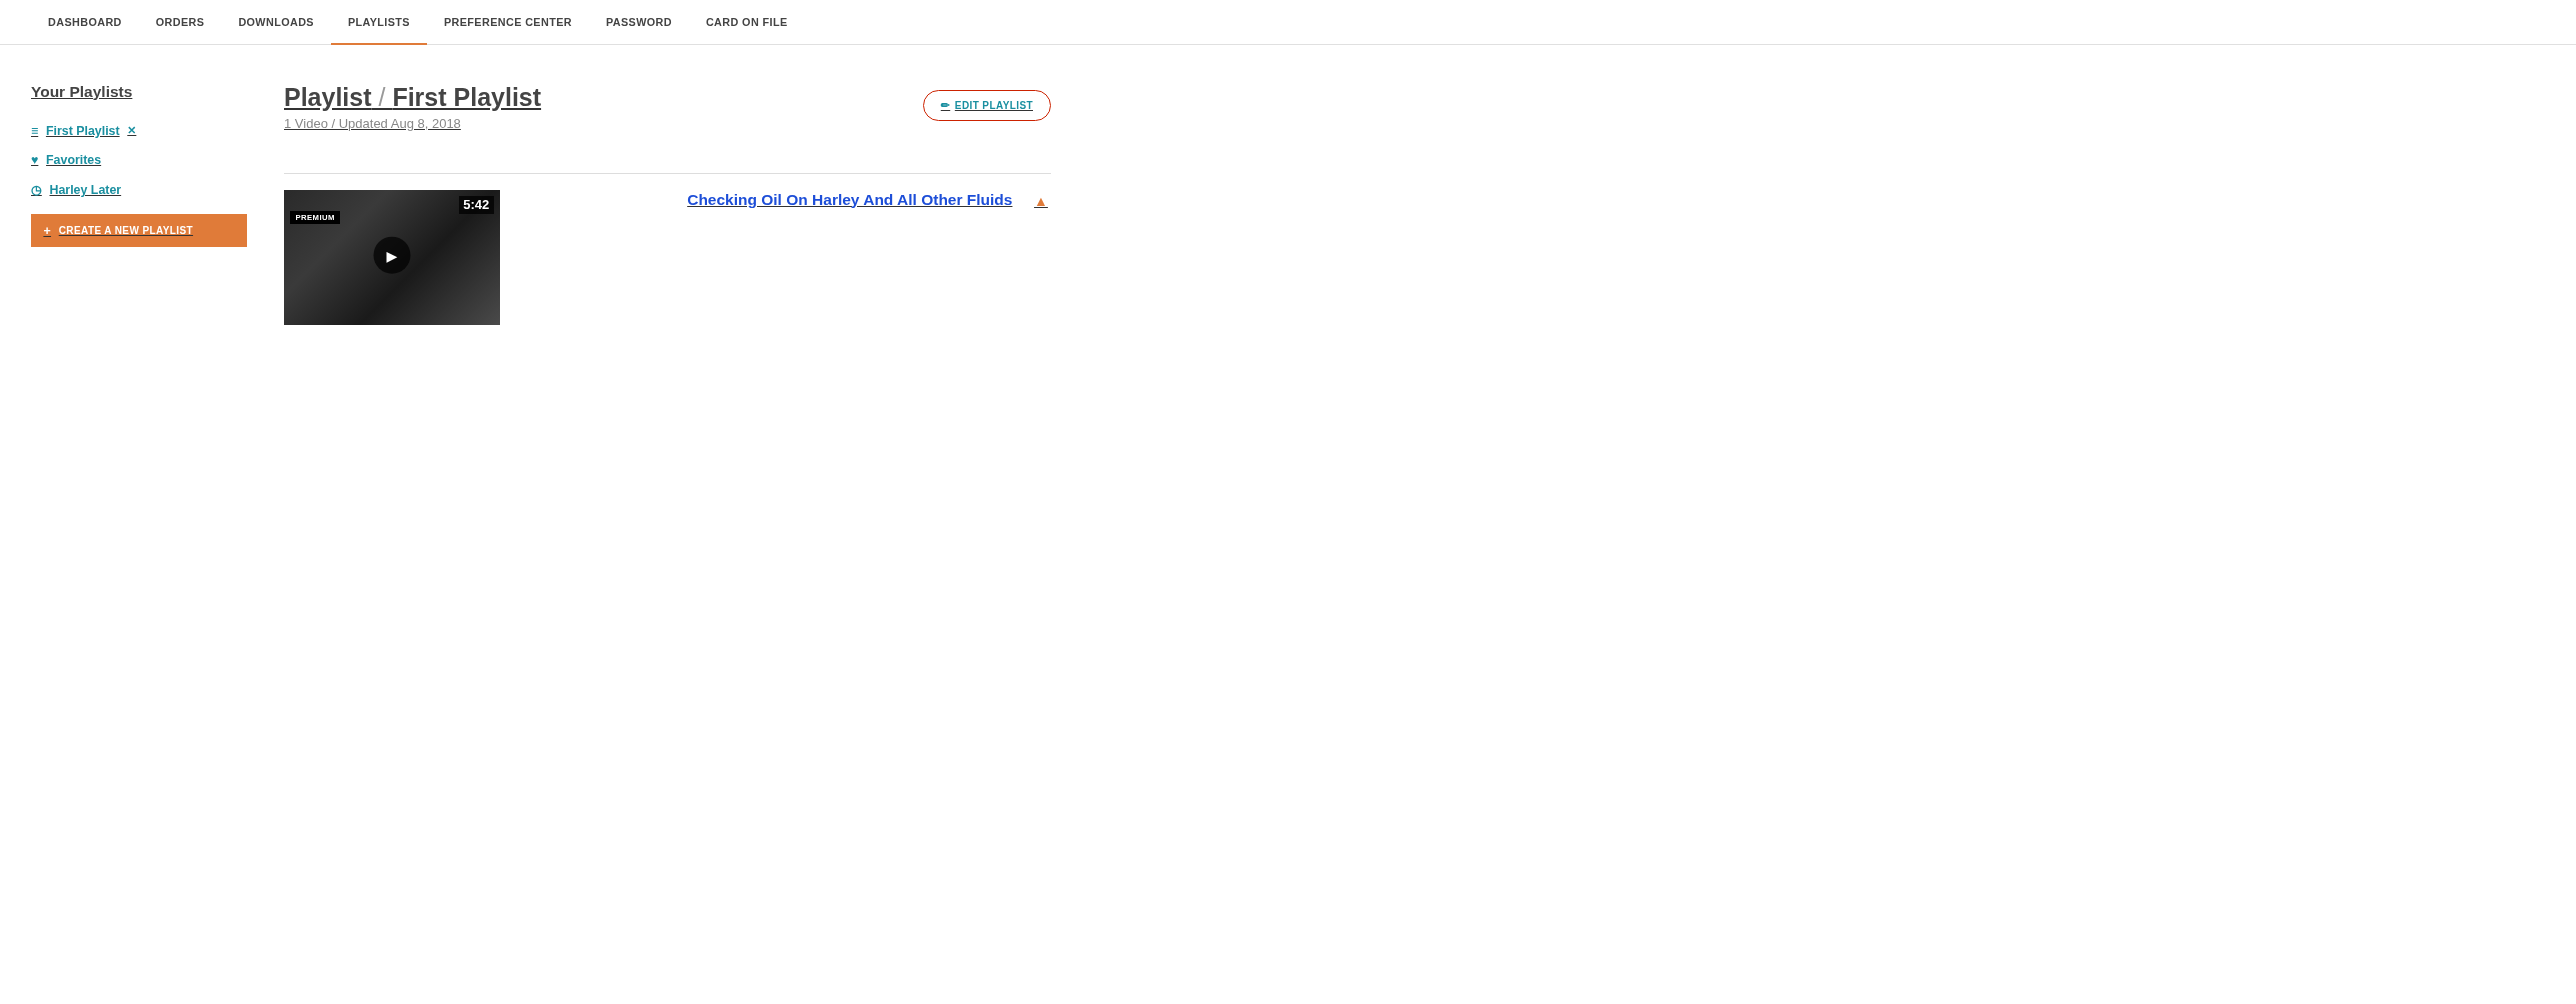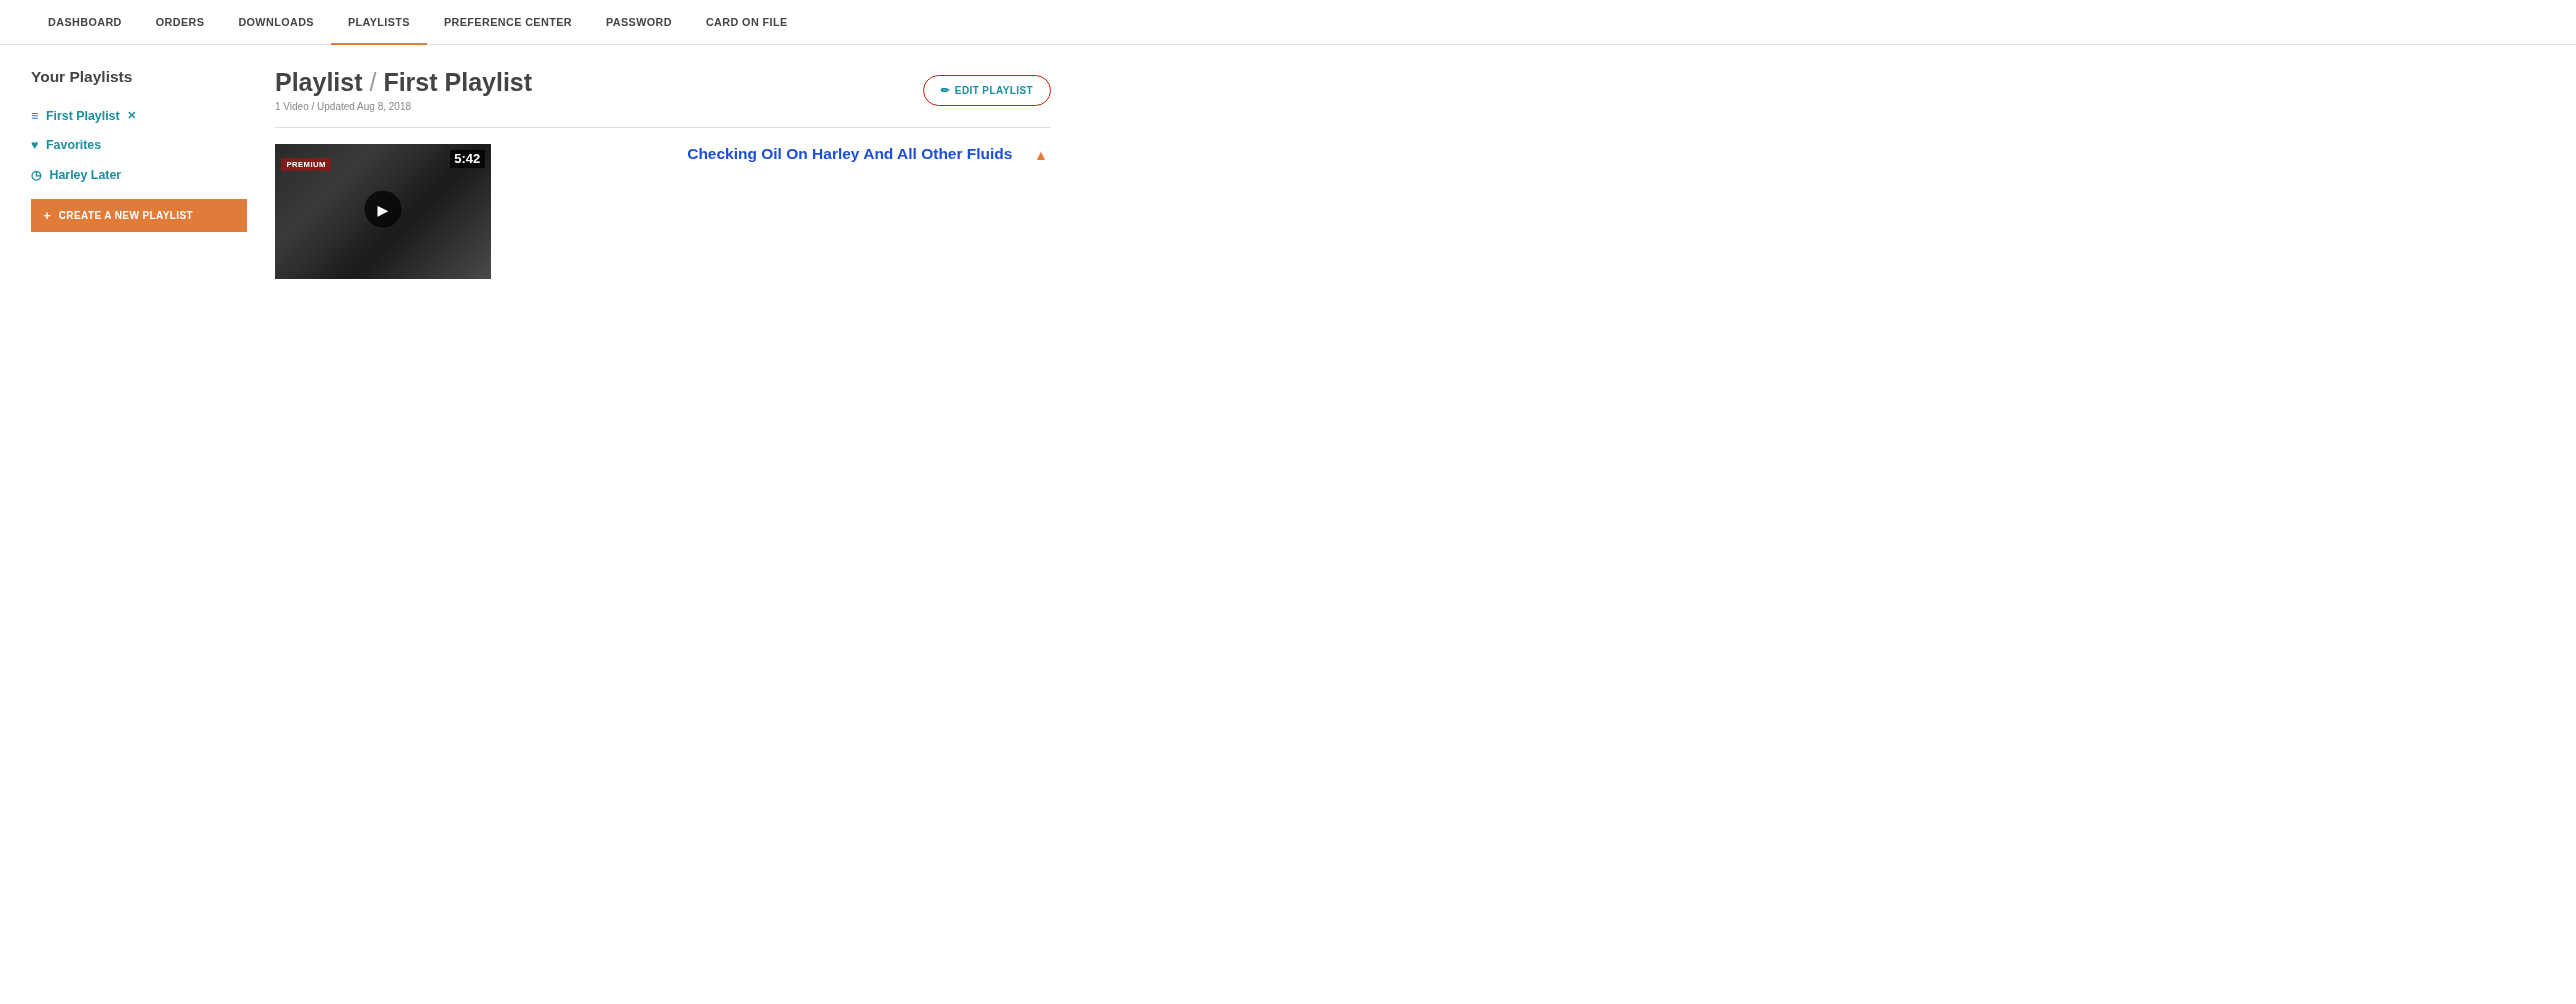--- a/index.html
+++ b/index.html
@@ -26,23 +26,24 @@
       margin-bottom: -1.5px;
     }
     .top-nav a.active {
       color: #444;
       border-bottom: 2.3px solid #e07b39;
     }
 
     
     .main-layout {
       display: flex;
-      padding: 23px 31px;
-      gap: 28px;
+      padding: 38px 31px;
+      gap: 37px;
       max-width: 1082px;
+      text-decoration: underline;
     }
 
     
     .sidebar {
       width: 216px;
       flex-shrink: 0;
     }
     .sidebar-title {
       font-size: 15.5px;
       font-weight: 700;
@@ -99,23 +100,23 @@
       font-size: 25px;
       font-weight: 700;
       color: #444;
       margin-bottom: 4px;
     }
     .page-title .separator {
       color: #999;
       font-weight: 400;
     }
     .page-subtitle {
-      font-size: 10px;
+      font-size: 13px;
       color: #888;
-      margin-bottom: 0;
+      margin-bottom: 27px;
     }
 
     
     .content-header {
       display: flex;
       align-items: flex-start;
       justify-content: space-between;
       margin-bottom: 0;
     }
     .title-section { flex: 1; }
@@ -156,23 +157,23 @@
     .video-thumbnail {
       position: relative;
       width: 216px;
       height: 135px;
       flex-shrink: 0;
       background: #222;
       overflow: hidden;
     }
     .video-thumbnail .premium-badge {
       position: absolute;
-      top: 14px;
+      top: 21px;
       left: 6.2px;
-      background: #7f1d1d;
+      background: #000000;
       color: #fff;
       font-size: 7.7px;
       font-weight: 700;
       padding: 2.3px 5.4px;
       letter-spacing: 0.4px;
     }
     .video-thumbnail .duration-badge {
       position: absolute;
       top: 6.2px;
       right: 6.2px;

